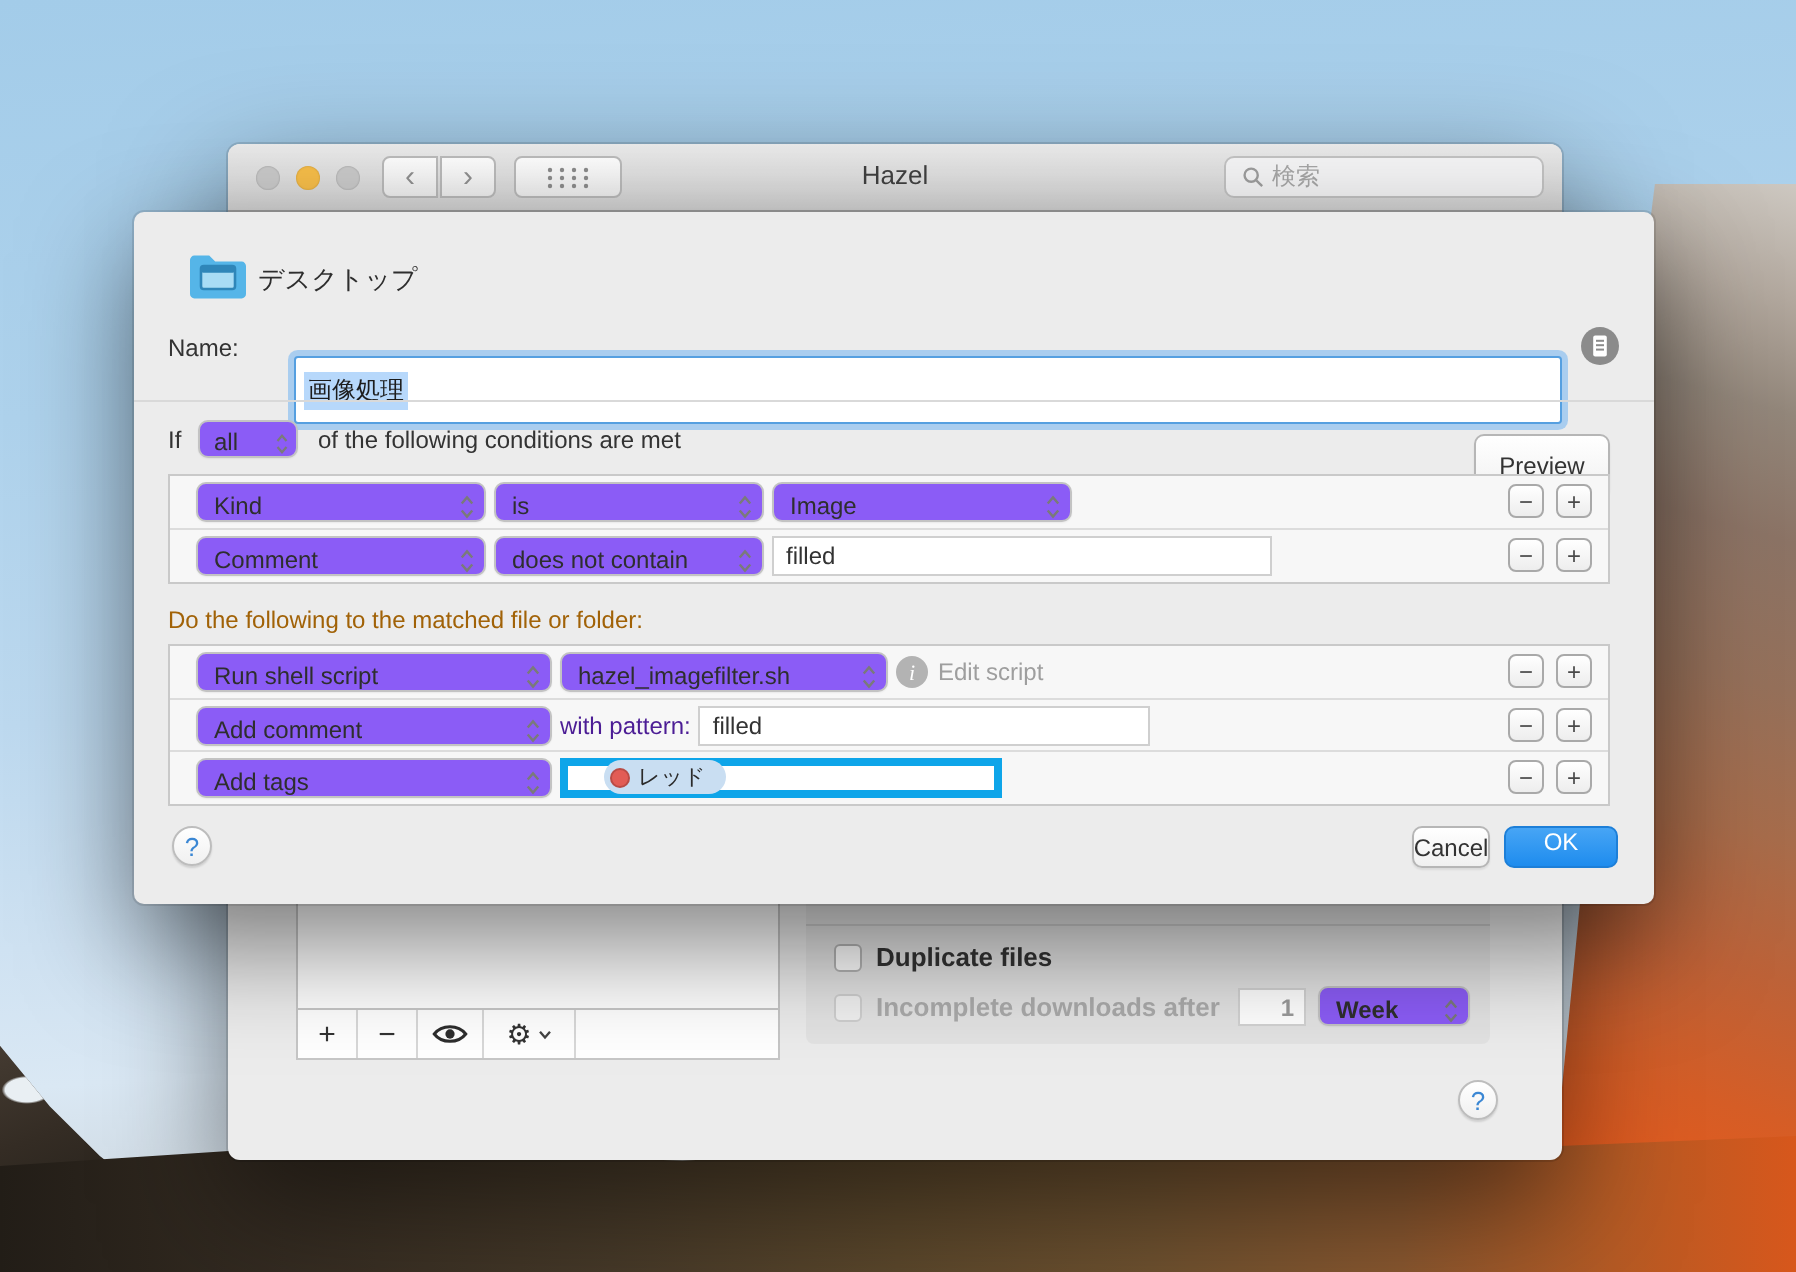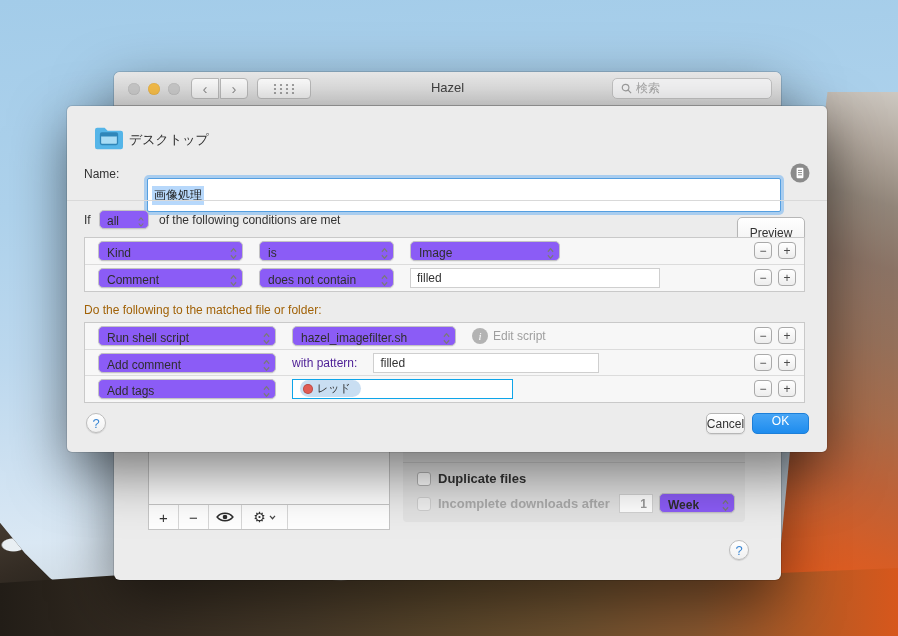--- a/index.html
+++ b/index.html
@@ -84,33 +84,33 @@
   .sel-text{background:#b7d8fb;font-size:12px;color:#1c1c1c;padding:1px 2px;}
   .notebtn{position:absolute;right:17px;top:57px;width:20px;height:20px;}
   .hdiv{position:absolute;left:0;right:0;top:94px;height:1px;background:#d9d9d9;}
   .if-label{position:absolute;left:17px;top:107px;font-size:12px;color:#333;}
   .popup.small{position:absolute;left:32px;top:104px;width:50px;height:19px;padding:0 4px 0 7px;}
   .cond-suffix{position:absolute;left:92px;top:107px;font-size:12px;color:#333;}
   .preview{position:absolute;right:22px;top:111px;width:68px;height:32px;}
   .rulebox{position:absolute;left:17px;right:22px;border:1px solid #c9c9c9;background:#f7f7f7;box-sizing:border-box;}
   #condbox{top:131px;height:55px;}
   #actbox{top:216px;height:81px;}
-  .rrow{position:relative;display:flex;align-items:center;gap:16px;padding-left:13px;box-sizing:border-box;}
+  .rrow{position:relative;display:flex;align-items:center;gap:4px;padding-left:13px;box-sizing:border-box;}
   #condbox .rrow{height:26px;}
   #actbox .rrow{height:26px;}
   .rrow + .rrow{border-top:1px solid #dcdcdc;}
   .rrow .popup{flex:none;}
   .tfield{background:#fff;border:1px solid #cfcfcf;height:20px;display:flex;align-items:center;
     padding:0 6px;font-size:12px;color:#333;box-sizing:border-box;}
   .rowbtns{position:absolute;right:8px;top:4px;display:flex;gap:6px;}
   .do-label{position:absolute;left:17px;top:197px;font-size:12px;color:#a16207;}
   .editscript{display:flex;align-items:center;gap:5px;}
   .editscript span{font-size:12px;color:#9e9e9e;}
-  .tagfield{background:#fff;border:1px solid #0ea5e9;height:20px;display:flex;align-items:center;
-    padding:0 7px;box-sizing:border-box;}
+  .tagfield{background:#fff;border:4px solid #0ea5e9;height:20px;display:flex;align-items:center;
+    padding:0 18px;box-sizing:border-box;}
   .tagpill{display:flex;align-items:center;gap:4px;background:#c9def2;border-radius:9px;
     padding:1px 10px 1px 3px;}
   .tagdot{width:10px;height:10px;border-radius:50%;background:#e25c55;box-shadow:inset 0 0 0 1px rgba(0,0,0,.18);}
   .tagpill span{font-size:11px;color:#2b2b2b;}
   .dlg-help{position:absolute;left:19px;top:307px;}
   .cancel{position:absolute;right:82px;top:307px;width:39px;height:21px;}
   .okbtn{position:absolute;right:18px;top:307px;width:57px;height:21px;border:1px solid #1d7fd8;
     border-radius:5px;background:linear-gradient(#47a5f5,#1e8cee);color:#fff;font-size:12px;
     display:flex;align-items:flex-start;justify-content:center;box-sizing:border-box;}
 </style>

